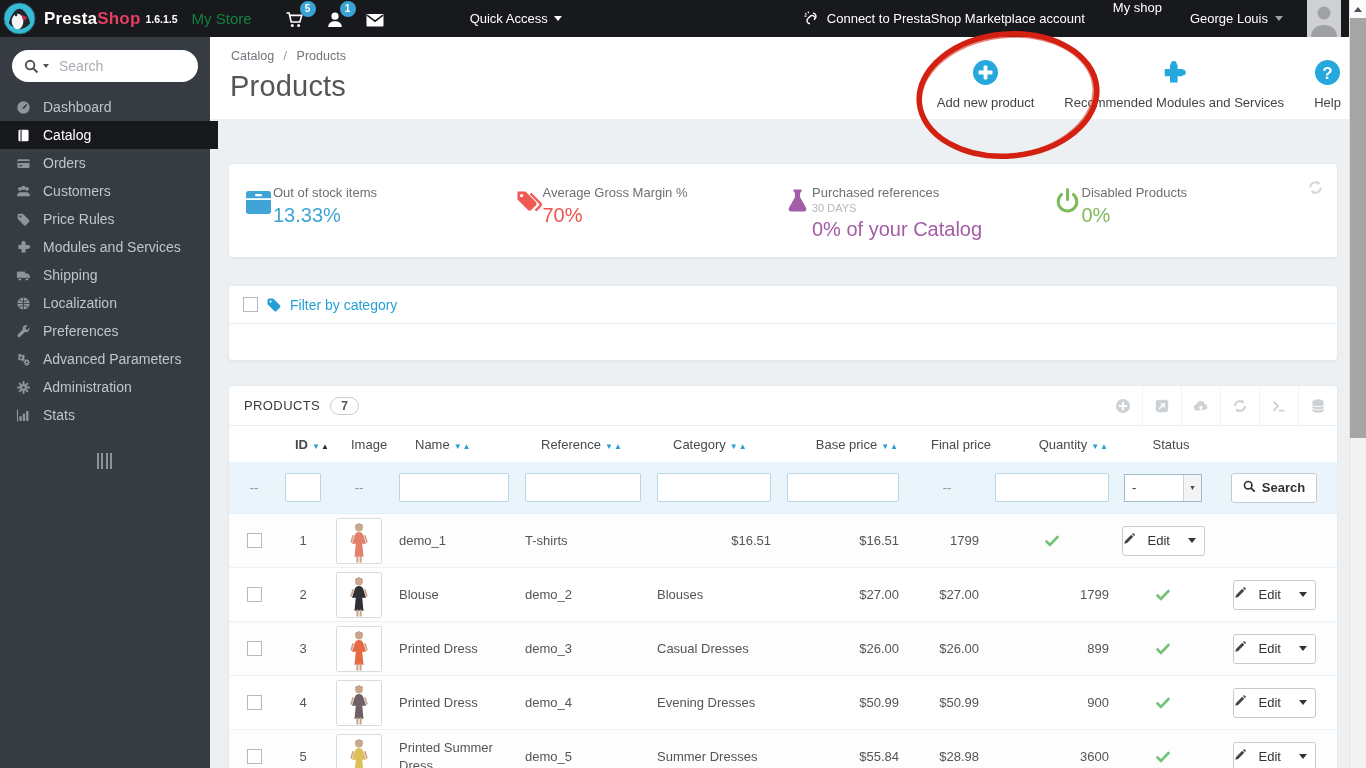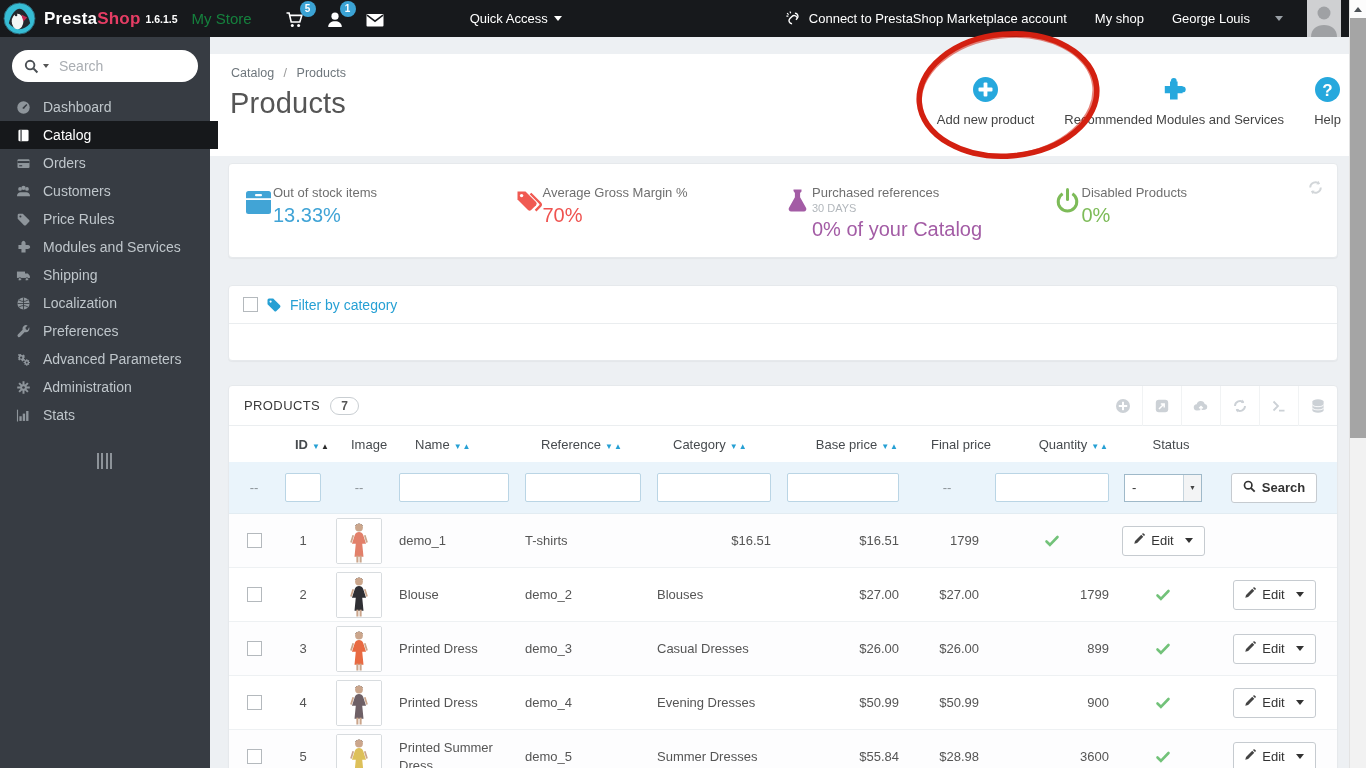--- a/index.html
+++ b/index.html
@@ -14,24 +14,24 @@
   .tb-ver{font-size:10.5px;font-weight:bold;margin-left:5px;margin-right:14px;}
   .tb-store{font-size:15px;color:#15803d;margin-right:24px;cursor:pointer;}
   .tb-ico{position:relative;width:22px;height:22px;margin:0 9px;cursor:pointer;}
   .tb-ico svg{width:20px;height:20px;display:block;margin-top:2px;}
   .tb-badge{position:absolute;top:-7px;right:-9px;min-width:16px;height:16px;border-radius:9px;
     background:#3ba3d4;color:#fff;font-size:10px;font-weight:bold;display:flex;align-items:center;
     justify-content:center;padding:0 4px;}
   .tb-quick{font-size:13px;margin-left:74px;cursor:pointer;display:flex;align-items:center;gap:6px;}
   .caret{display:inline-block;width:0;height:0;border-left:4px solid transparent;
     border-right:4px solid transparent;border-top:5px solid #fff;}
-  .tb-right{margin-left:auto;display:flex;align-items:center;gap:28px;font-size:13px;}
+  .tb-right{margin-left:auto;display:flex;gap:28px;font-size:13px;}
   .tb-market{display:flex;align-items:center;gap:7px;cursor:pointer;}
   .tb-market svg{width:17px;height:17px;}
-  .tb-user{display:flex;align-items:center;gap:25px;cursor:pointer;}
+  .tb-user{display:flex;align-items:center;gap:7px;cursor:pointer;}
   .tb-user .caret{border-top-color:#9aa0a6;}
   .tb-avatar{width:34px;height:37px;background:#cfd0d2;margin-left:-4px;margin-right:25px;flex:0 0 auto;}
   .tb-avatar svg{width:34px;height:37px;display:block;}
   
   .sidebar{position:absolute;left:0;top:37px;width:210px;height:731px;background:#373c43;}
   .sb-search{margin:13px 12px 11px;height:32px;background:#fff;border-radius:16px;
     display:flex;align-items:center;padding:0 12px;gap:4px;}
   .sb-search svg{width:15px;height:15px;flex:0 0 auto;}
   .sb-search .scaret{width:0;height:0;border-left:3.5px solid transparent;border-right:3.5px solid transparent;
     border-top:4px solid #555;margin-right:6px;}
@@ -43,21 +43,21 @@
     color:#bfc6cb;font-size:14px;}
   .sb-item .micon{width:18px;height:16px;color:#8e959b;display:flex;align-items:center;justify-content:center;}
   .sb-item .micon svg{width:15px;height:15px;}
   .sb-item.active{background:#16181b;color:#fff;}
   .sb-item.active .micon{color:#fff;}
   .sb-collapse{margin:24px auto 0;width:17px;height:16px;cursor:pointer;
     background:repeating-linear-gradient(90deg,#8d9399 0 2px,transparent 2px 4.4px);}
   .active-ext{position:absolute;left:210px;top:121px;width:8px;height:28px;background:#16181b;z-index:4;}
   
   .content{position:absolute;left:210px;top:37px;width:1139px;height:731px;background:#edf0f3;overflow:hidden;}
-  .page-head{position:relative;background:#fff;height:102px;margin-top:17px;}
+  .page-head{position:relative;background:#fff;height:82px;}
   .ph-breadcrumb{padding:12px 0 0 21px;font-size:12.5px;color:#6e767c;}
   .ph-breadcrumb .sep{margin:0 6px;color:#999;}
   .ph-title{padding:7px 0 0 20px;font-size:29px;color:#555;font-weight:400;letter-spacing:.2px;}
   .ph-actions{position:absolute;top:22px;right:8px;display:flex;align-items:flex-start;gap:30px;}
   .ph-action{display:flex;flex-direction:column;align-items:center;cursor:pointer;}
   .ph-action .aicon{width:27px;height:27px;color:#26a8dd;}
   .ph-action .aicon svg{width:27px;height:27px;}
   .ph-action .albl{margin-top:9px;font-size:13px;color:#444;white-space:nowrap;}
   .panel{position:absolute;left:18px;width:1110px;background:#fff;border:1px solid #e6e9ec;
     border-radius:4px;box-shadow:0 1px 1px rgba(0,0,0,.04);}
@@ -118,21 +118,21 @@
   .t-row:nth-child(odd){background:#fdfdfe;}
   .td{padding-left:8px;}
   .td.c{display:flex;justify-content:center;padding-left:0;}
   .td.r{text-align:right;padding-right:8px;}
   .row-check{width:15px;height:15px;border:1px solid #b4b9bd;background:#fff;cursor:pointer;}
   .thumb{width:46px;height:46px;border:1px solid #d8dcdf;border-radius:2px;background:#fff;overflow:hidden;}
   .thumb svg{width:44px;height:44px;display:block;}
   .td-name{line-height:1.35;padding-right:10px;}
   .check-ic{width:16px;height:16px;}
   .btn-edit{height:30px;width:83px;border:1px solid #c6cbd0;border-radius:3px;background:#fff;
-    display:flex;align-items:center;justify-content:center;gap:6px;font-size:13px;color:#333;cursor:pointer;}
+    display:flex;align-items:center;justify-content:flex-start;gap:13px;font-size:13px;color:#333;cursor:pointer;}
   .btn-edit svg{width:12px;height:12px;}
   .btn-edit .ecaret{width:0;height:0;border-left:4px solid transparent;border-right:4px solid transparent;
     border-top:5px solid #333;margin-left:5px;}
   
   .annotation{position:absolute;left:900px;top:18px;width:220px;height:152px;z-index:8;pointer-events:none;}
   
   .scrollbar{position:absolute;right:0;top:0;width:17px;height:768px;background:#f2f2f2;z-index:20;
     border-left:1px solid #e3e3e3;}
   .sb-up{height:18px;background:#fcfcfc;display:flex;align-items:center;justify-content:center;cursor:pointer;}
   .sb-up .tri{width:0;height:0;border-left:4.5px solid transparent;border-right:4.5px solid transparent;

